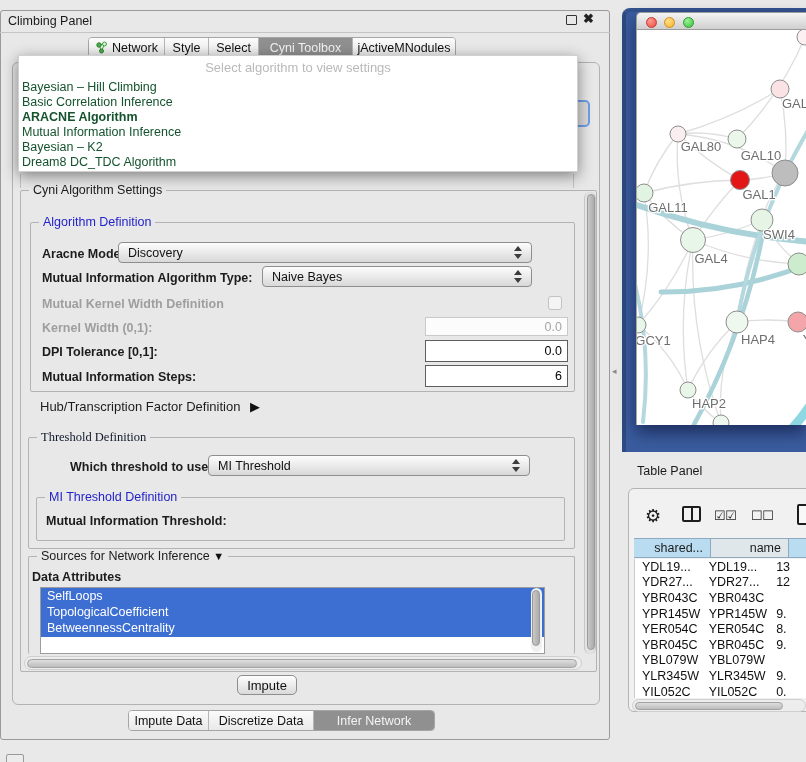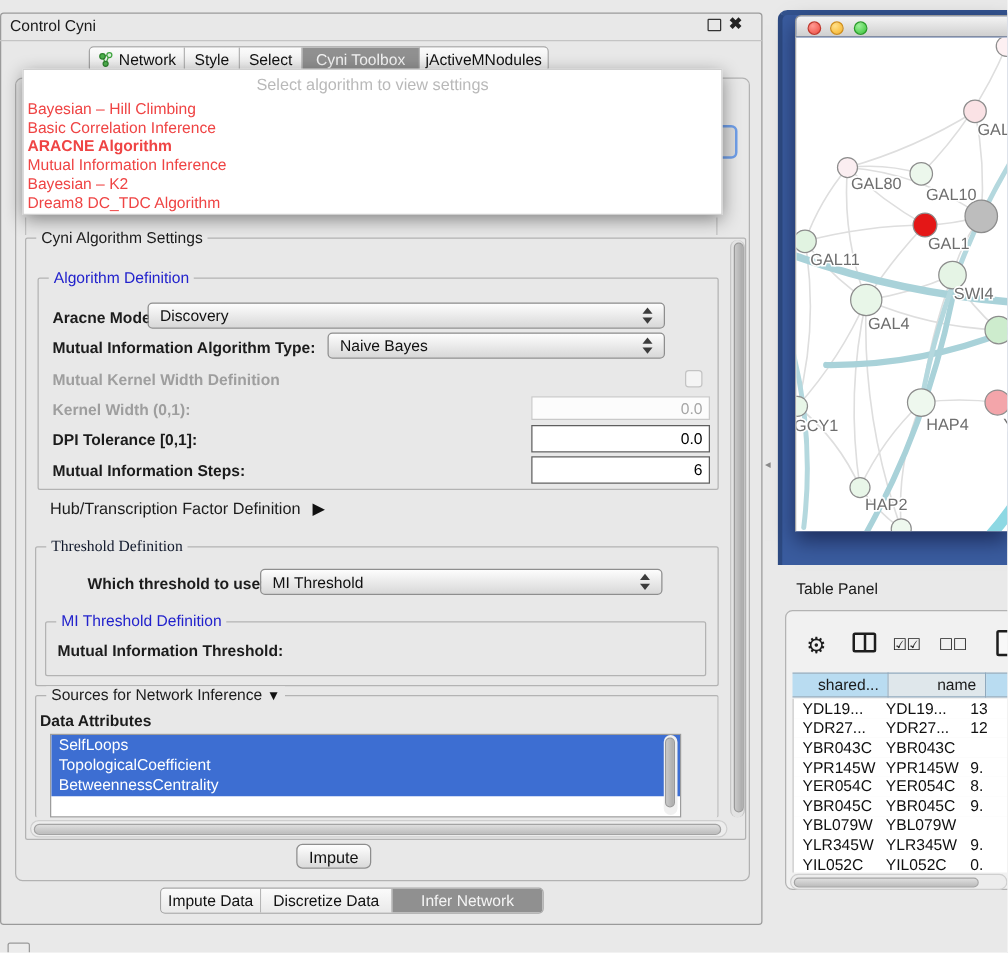--- a/index.html
+++ b/index.html
@@ -10,31 +10,31 @@
   #cp-window{left:0;top:10px;width:610px;height:730px;background:#e8e8e8;border:1px solid #9a9a9a;border-radius:3px;}
   #cp-titlebar{left:0;top:10px;width:610px;height:23px;border-bottom:1px solid #c4c4c4;}
   #cp-title{left:8px;top:14px;font-size:12.5px;color:#1a1a1a;}
   #float-icon{left:566px;top:15px;width:11px;height:10px;border:1.6px solid #333;border-radius:1px;background:transparent;}
   #close-icon{left:583px;top:11px;font-size:13px;font-weight:bold;color:#222;}
   
   .seg-row{display:flex;height:21px;border:1px solid #a5a5a5;border-radius:4px;overflow:hidden;background:#f4f4f4;}
   .seg{display:flex;align-items:center;justify-content:center;font-size:12.5px;color:#111;background:linear-gradient(#fbfbfb,#e9e9e9);border-right:1px solid #b5b5b5;box-sizing:border-box;gap:4px;}
   .seg:last-child{border-right:none;}
   .seg.sel{background:#909090;color:#f4f4f4;}
-  #top-tabs{left:71px;top:37px;}
+  #top-tabs{left:88px;top:37px;}
   #bottom-tabs{left:128px;top:710px;}
   
   #inner-panel{left:12px;top:62px;width:588px;height:643px;background:#e8e8e8;border:1px solid #b2b2b2;border-radius:6px;}
   .frag-line{width:1px;background:#c2c2c2;}
   #combo-fragment{left:566px;top:100px;width:24px;height:27px;border:2px solid #6f9ee8;border-radius:5px;background:#dcdcdc;}
   
   #algo-popup{left:18px;top:55px;width:560px;height:117px;background:#ffffff;box-shadow:0 4px 14px rgba(0,0,0,.45);border:1px solid #d0d0d0;z-index:30;}
   #popup-hint{left:0;top:4px;width:100%;text-align:center;font-size:13px;color:#b9b9b9;}
   #popup-list{left:3px;top:24px;width:552px;}
-  .popup-item{font-size:12.5px;line-height:15px;color:#ef4444;white-space:nowrap;}
+  .popup-item{font-size:12.5px;line-height:15px;color:#14532d;white-space:nowrap;}
   .popup-item.bold{font-weight:bold;}
   
   .groupbox{border:1px solid #b3b3b3;border-radius:2px;}
   .gtitle{position:absolute;top:-8px;left:8px;background:#e8e8e8;padding:0 4px;font-size:12.5px;color:#1c1c1c;white-space:nowrap;}
   .gtitle.blue{color:#2222cc;}
   .gtitle.green{color:#0f172a;font-family:Liberation Serif, serif;}
   .lbl{font-size:12.5px;font-weight:bold;color:#1c1c1c;white-space:nowrap;}
   .lbl.dis{color:#9e9e9e;}
   
   .combo{display:flex;align-items:center;background:linear-gradient(#fdfdfd,#d8d8d8);border:1px solid #8e8e8e;border-radius:4px;font-size:12.5px;color:#111;padding-left:9px;}
@@ -78,21 +78,21 @@
   #bl-square{left:6px;top:754px;width:18px;height:14px;border:1px solid #9a9a9a;background:#ececec;border-radius:2px;}
   svg text{font-family:"Liberation Sans",sans-serif;}
 </style>
 </head>
 <body>
 
 <div id="stage">
 
   <div class="abs" id="cp-window"></div>
   <div class="abs" id="cp-titlebar"></div>
-  <div class="abs" id="cp-title">Control Cyni</div>
+  <div class="abs" id="cp-title">Climbing Panel</div>
   <div class="abs" id="float-icon"></div>
   <div class="abs" id="close-icon">✖</div>
 
   <div class="abs seg-row" id="top-tabs">
       <div class="seg" style="width: 76px;">
         <svg width="13" height="13" viewBox="0 0 13 13">
           <path d="M4 4 L9.5 3 M4 4 L6.5 10 M9.5 3 L6.5 10" stroke="#3fa33f" stroke-width="1" fill="none"></path>
           <circle cx="4" cy="4" r="2.2" fill="#4db04d" stroke="#2e822e"></circle>
           <circle cx="9.5" cy="3" r="2" fill="#d9f0d9" stroke="#3fa33f"></circle>
           <circle cx="6.5" cy="10" r="2" fill="#4db04d" stroke="#2e822e"></circle>

